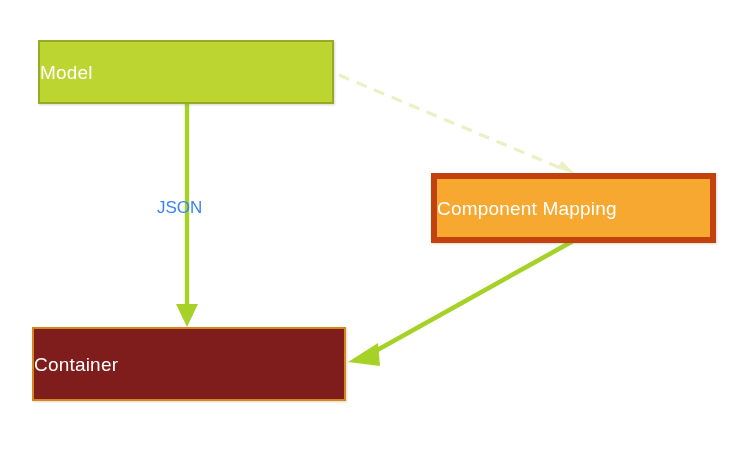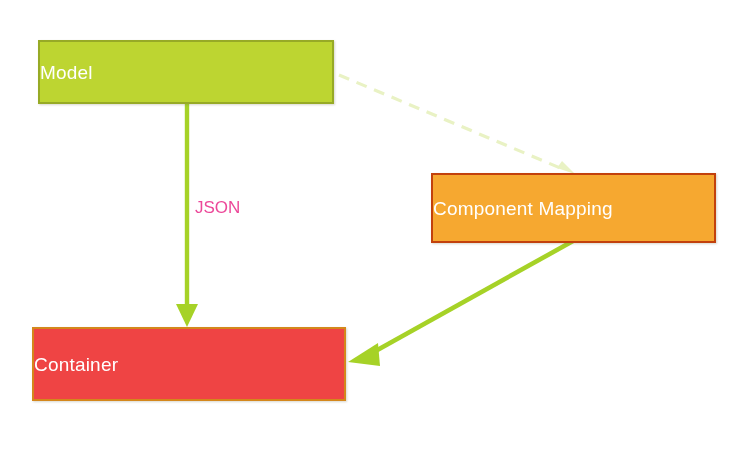--- a/index.html
+++ b/index.html
@@ -44,39 +44,38 @@
     width: 296px;
     height: 64px;
     background: #bdd531;
     border: 2px solid #97aa26;
   }
   .node-container {
     left: 32px;
     top: 327px;
     width: 314px;
     height: 74px;
-    background: #ef4444;
+    background: #7f1d1d;
     border: 2px solid #d4871c;
   }
   .node-component-mapping {
     left: 431px;
     top: 173px;
     width: 285px;
     height: 70px;
     background: #f6a830;
-    border: 2px solid #c2410c;
+    border: 6px solid #c2410c;
   }
   .edge-label {
     position: absolute;
-    color: #ec4899;
+    color: #3b82f6;
     font-size: 17px;
     font-weight: 400;
     line-height: 1;
     white-space: nowrap;
-    margin-left: 38px;
   }
   .edge-label-json {
     left: 157px;
     top: 199px;
   }
 </style>
 </head>
 <body>
 
 <div id="diagram-canvas">

